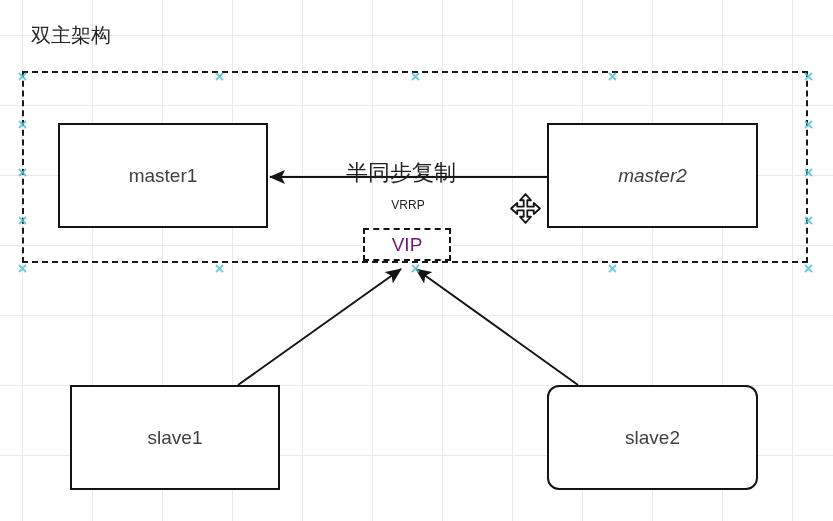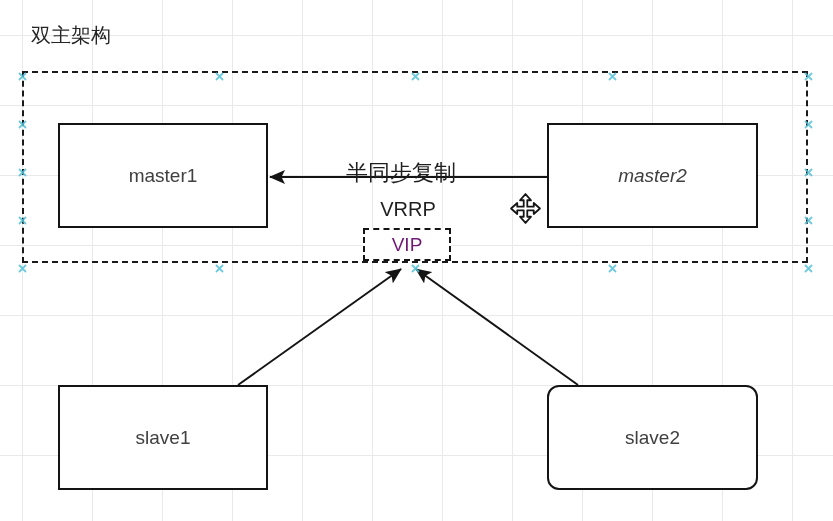--- a/index.html
+++ b/index.html
@@ -18,21 +18,21 @@
   .node{
     position:absolute;
     background:#ffffff;
     border:2px solid #141414;
     display:flex;align-items:center;justify-content:center;
     font-size:19px;color:#404040;
     box-sizing:border-box;
   }
   #node-master1{left:58px;top:123px;width:210px;height:105px;}
   #node-master2{left:547px;top:123px;width:211px;height:105px;font-style:italic;}
-  #node-slave1{left:58px;top:385px;width:210px;height:105px;}
+  #node-slave1{left:70px;top:385px;width:210px;height:105px;}
   #node-slave2{left:547px;top:385px;width:211px;height:105px;border-radius:12px;}
   #node-vip{
     position:absolute;left:363px;top:228px;width:88px;height:33px;
     background:#ffffff;border:2px dashed #141414;box-sizing:border-box;
     display:flex;align-items:center;justify-content:center;
     font-size:19px;color:#701a75;z-index:6;
   }
   #diagram-title{
     position:absolute;left:31px;top:22px;
     font-size:20px;color:#252525;z-index:3;
@@ -44,21 +44,21 @@
   .handle{
     position:absolute;width:9px;height:9px;margin:-4px 0 0 -4px;z-index:8;
     pointer-events:auto;
   }
   #edge-label-replication{
     position:absolute;left:346px;top:146px;width:130px;height:24px;
     text-align:left;font-size:22px;color:#1f1f1f;z-index:4;margin-top:12px;
   }
   #label-vrrp{
     position:absolute;left:358px;top:198px;width:100px;height:24px;
-    text-align:center;font-size:20px;color:#1f1f1f;z-index:4;
+    text-align:center;font-size:12px;color:#1f1f1f;z-index:4;
   }
   #connectors{position:absolute;left:0;top:0;z-index:3;}
   #move-cursor{position:absolute;left:509px;top:192px;width:33px;height:33px;z-index:9;}
   .nodes-layer,.labels-layer{position:absolute;left:0;top:0;width:0;height:0;}
   .node{z-index:5;}
 </style>
 </head>
 <body>
 
 <div id="canvas">

